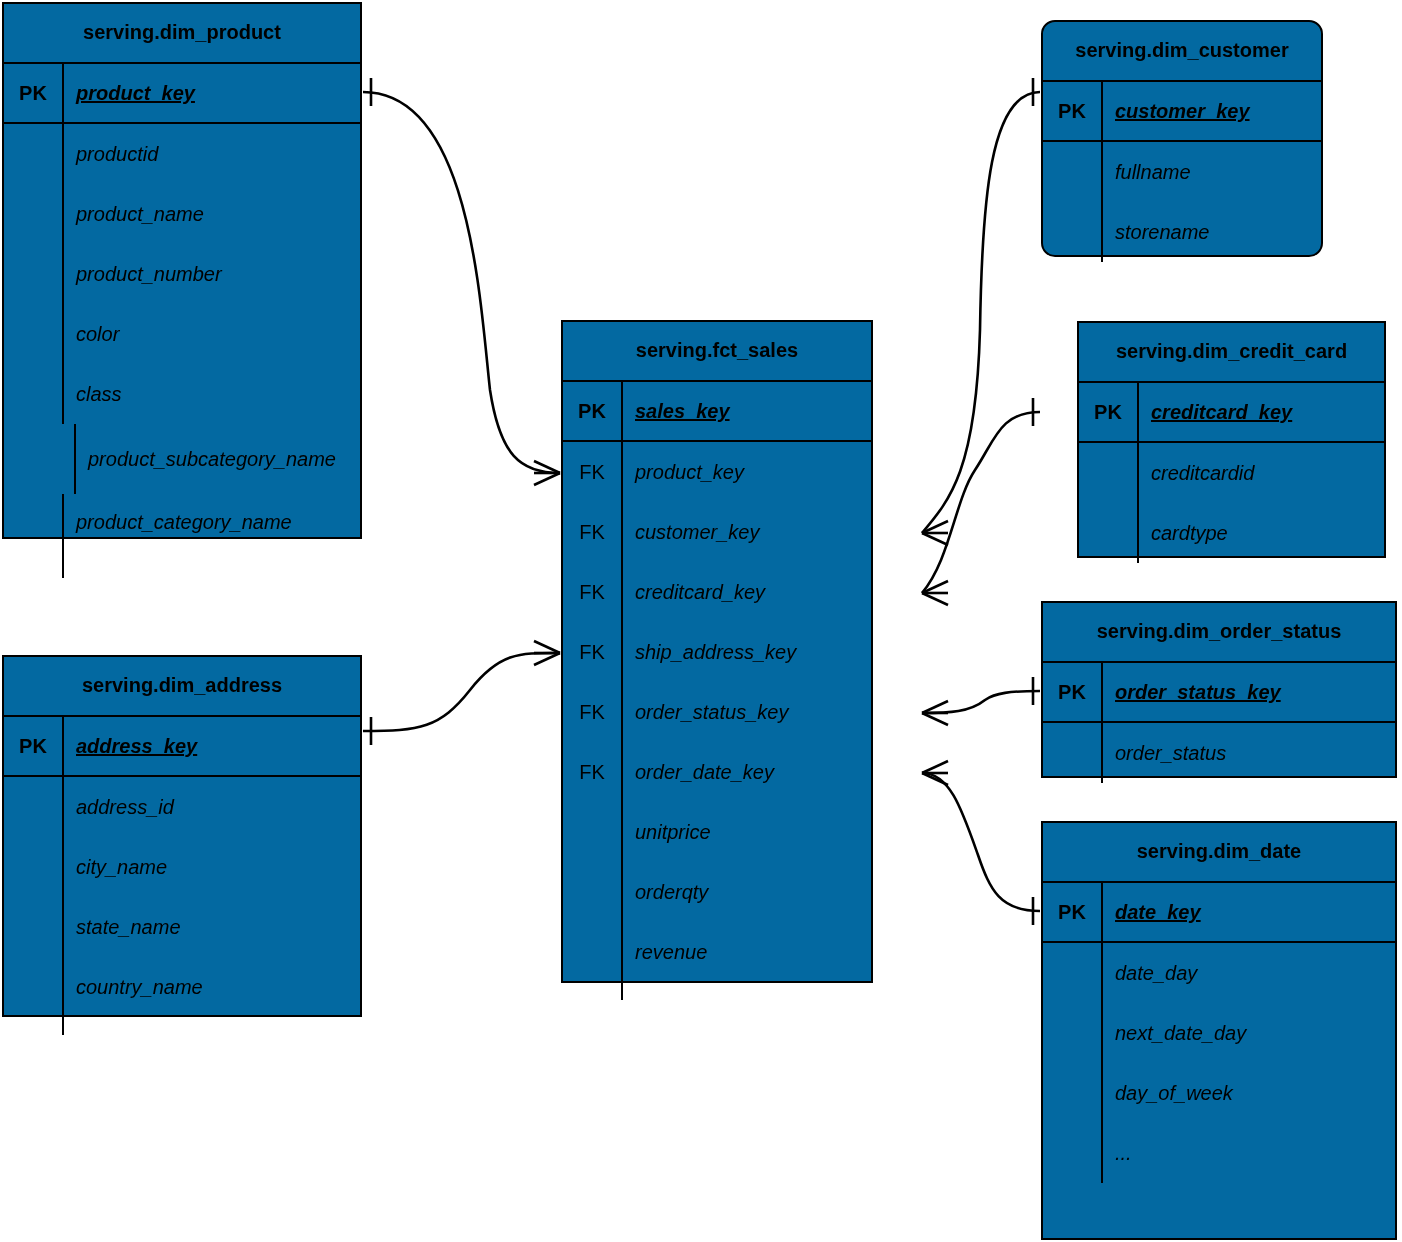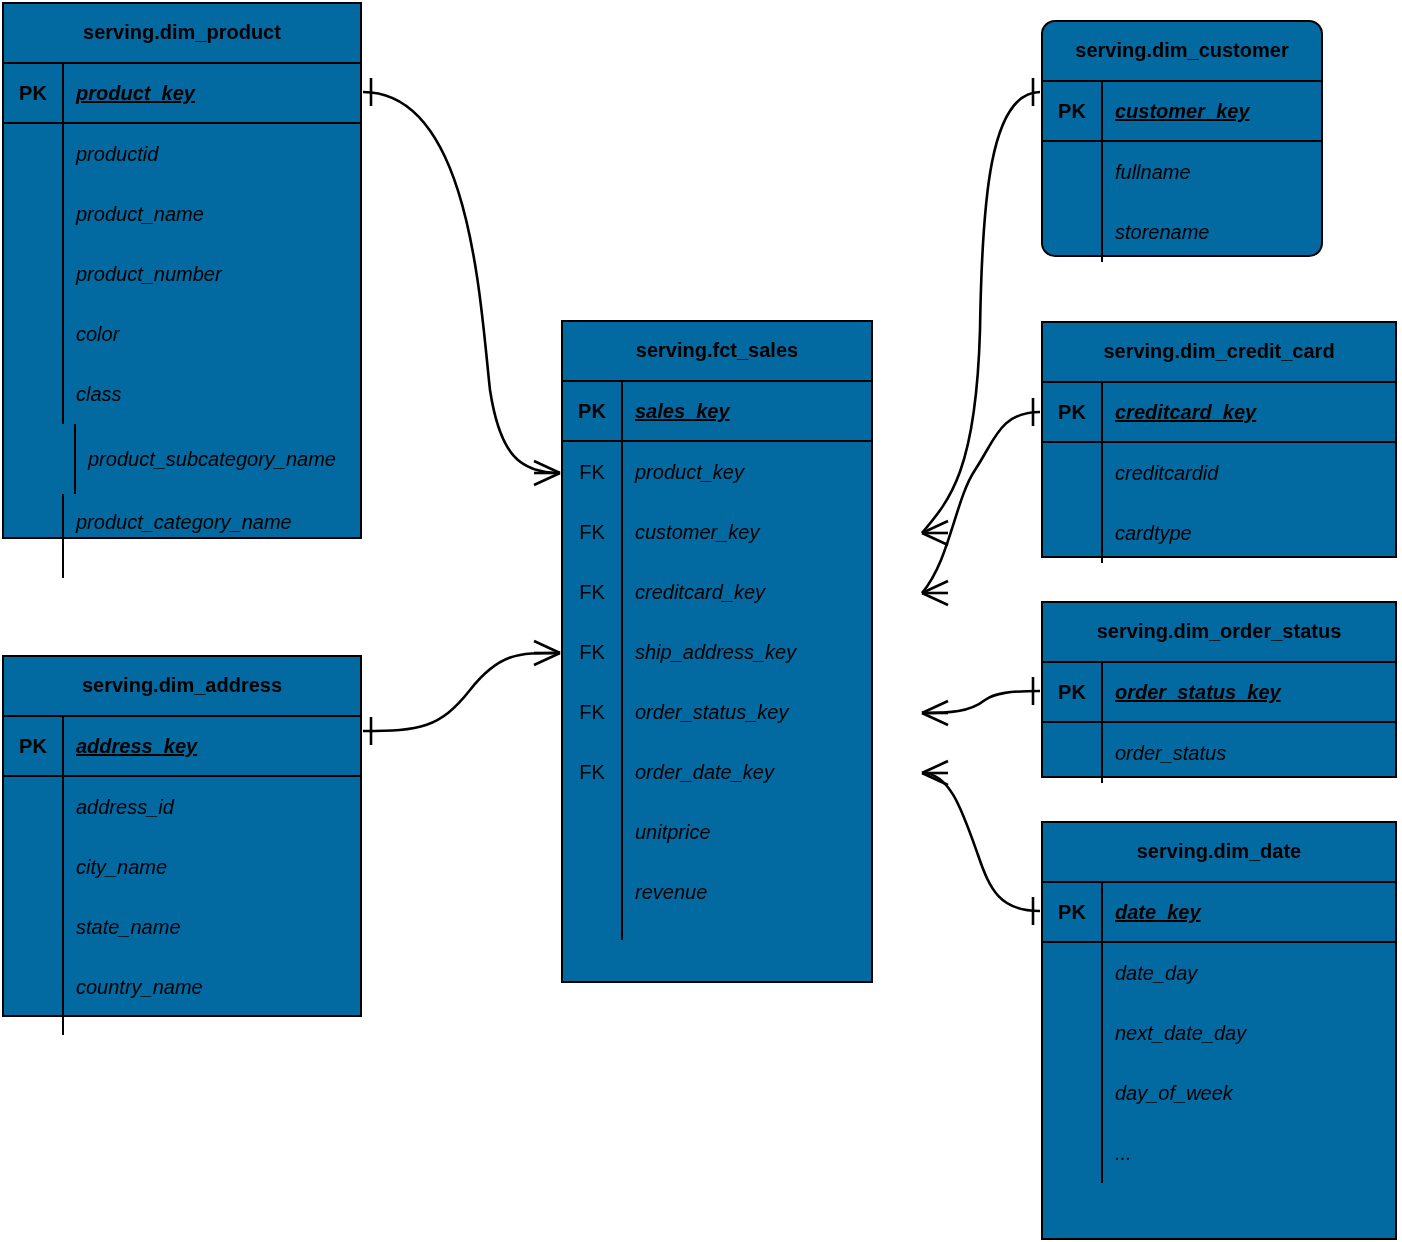--- a/index.html
+++ b/index.html
@@ -252,20 +252,24 @@
       <div class="attr-row">
         <div class="attr-key">FK</div>
         <div class="attr-name">order_date_key</div>
       </div>
       <div class="attr-row">
         <div class="attr-key"></div>
         <div class="attr-name">unitprice</div>
       </div>
       <div class="attr-row">
         <div class="attr-key"></div>
+        <div class="attr-name">orderqty</div>
+      </div>
+      <div class="attr-row">
+        <div class="attr-key"></div>
         <div class="attr-name">revenue</div>
       </div>
       <div class="attr-row spacer-row" style="min-height:18px;">
         <div class="attr-key"></div>
         <div class="attr-name"></div>
       </div>
     </div>
   </div>
 
   <div class="entity" style="left:1041px; top:20px; width:282px; height:237px;border-radius:14px;">
@@ -279,21 +283,21 @@
         <div class="attr-key"></div>
         <div class="attr-name">fullname</div>
       </div>
       <div class="attr-row">
         <div class="attr-key"></div>
         <div class="attr-name">storename</div>
       </div>
     </div>
   </div>
 
-  <div class="entity" style="left:1041px; top:321px; width:356px; height:237px;">
+  <div class="entity" style="left:1077px; top:321px; width:309px; height:237px;">
     <div class="entity-title">serving.dim_credit_card</div>
     <div class="attr-row pk-row">
       <div class="attr-key">PK</div>
       <div class="attr-name">creditcard_key</div>
     </div>
     <div class="attr-body">
       <div class="attr-row">
         <div class="attr-key"></div>
         <div class="attr-name">creditcardid</div>
       </div>

